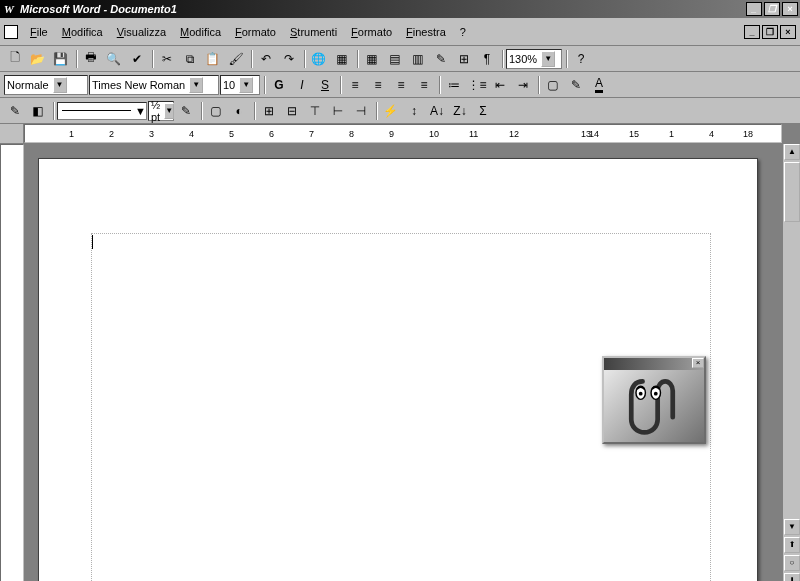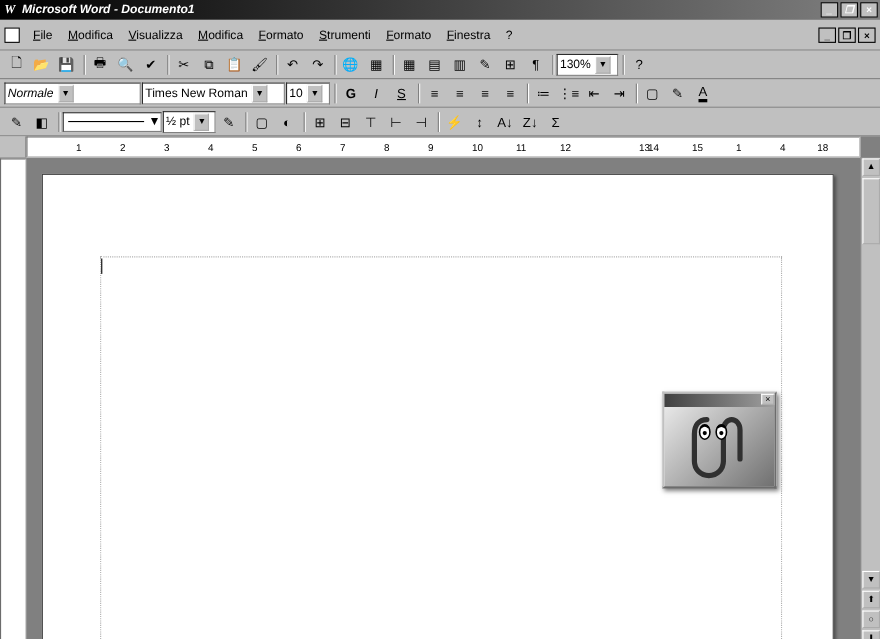--- a/index.html
+++ b/index.html
@@ -16,25 +16,25 @@
 .menu-item { padding: 1px 6px; cursor: default; }
 .menu-item:first-letter { text-decoration: underline; }
 .menubar .spacer { flex: 1; }
 
 .toolbar { background: #c0c0c0; height: 26px; display: flex; align-items: center; padding: 2px 4px; gap: 1px; border-bottom: 1px solid #808080; }
 .tbtn { width: 22px; height: 22px; background: #c0c0c0; border: 1px solid #c0c0c0; display:inline-flex; align-items:center; justify-content:center; font-size: 12px; cursor: default; }
 .tsep { width: 6px; height: 22px; display:inline-block; }
 .tsep::before { content:""; display:block; width:1px; height:18px; background:#808080; margin:2px auto; box-shadow:1px 0 #fff; }
 .combo { height: 20px; background: #fff; border: 1px inset #808080; display: flex; align-items: center; padding: 0 2px; font-size: 11px; }
 .combo .arrow { width: 14px; height: 16px; background: #c0c0c0; border: 1px outset #fff; margin-left: 4px; font-size:8px; text-align:center; line-height:14px; }
-.combo.style { width: 124px; font-style: italic; }
+.combo.style { width: 84px; }
 .combo.font { width: 130px; }
 .combo.size { width: 40px; }
 .combo.zoom { width: 56px; }
-.combo.pt { width: 48px; }
+.combo.pt { width: 26px; }
 
 .ruler-area { background:#c0c0c0; height:20px; display:flex; border-bottom:1px solid #808080; }
 .ruler-corner { width:24px; background:#c0c0c0; border-right:1px solid #808080; }
 .ruler-h { flex:1; background:#fff; position:relative; border:1px inset #c0c0c0; overflow:hidden; }
 .ruler-h .tick { position:absolute; top:4px; font-size:9px; color:#000; }
 .ruler-end { width:18px; background:#808080; }
 
 .workspace { position:relative; background:#808080; height: 445px; display:flex; }
 .vruler { width:24px; background:#fff; border:1px inset #c0c0c0; position:relative; overflow:hidden; }
 .docarea { flex:1; background:#808080; position:relative; overflow:hidden; }

